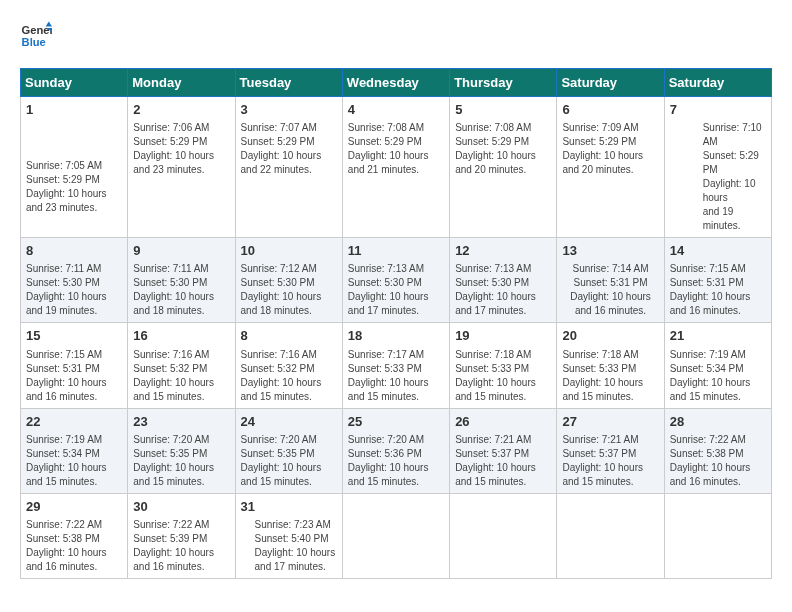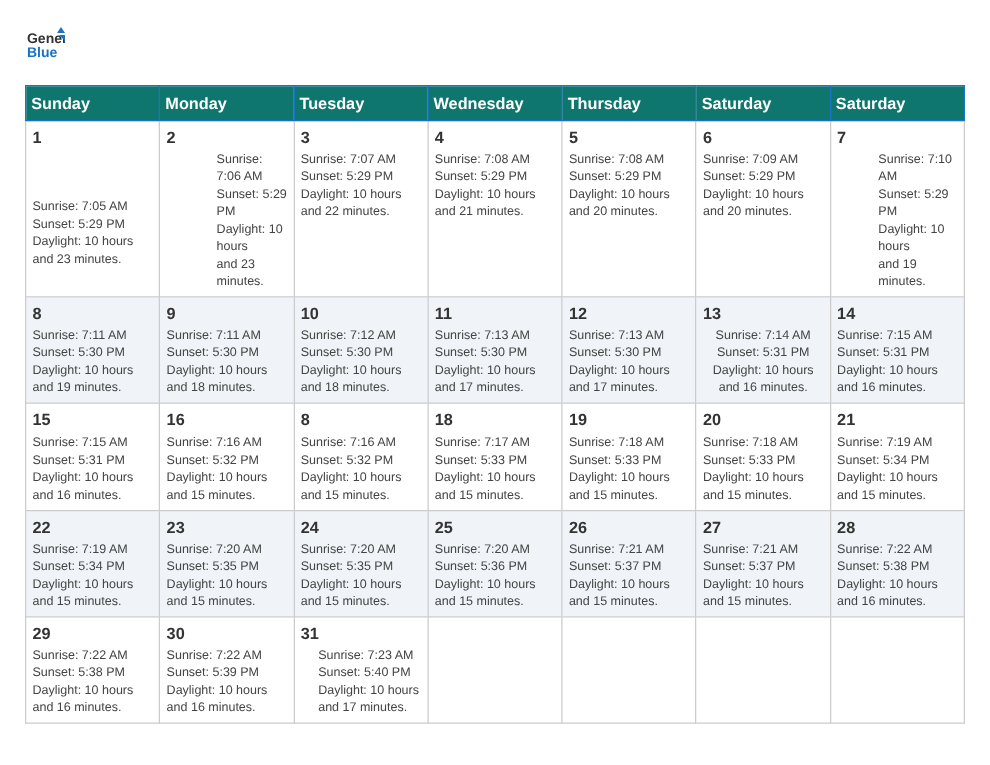--- a/index.html
+++ b/index.html
@@ -114,21 +114,21 @@
   <tr>
         <td>
           <span class="day-num">1</span>
           <div class="day-info" style="white-space: pre-line; margin-top: 40px;">Sunrise: 7:05 AM
 Sunset: 5:29 PM
 Daylight: 10 hours
 and 23 minutes.</div>
         </td>
         <td>
           <span class="day-num">2</span>
-          <div class="day-info" style="white-space: pre-line; margin-left: 40px;">Sunrise: 7:06 AM
+          <div class="day-info" style="white-space: pre-line;">Sunrise: 7:06 AM
 Sunset: 5:29 PM
 Daylight: 10 hours
 and 23 minutes.</div>
         </td>
         <td>
           <span class="day-num">3</span>
           <div class="day-info" style="white-space: pre-line;">Sunrise: 7:07 AM
 Sunset: 5:29 PM
 Daylight: 10 hours
 and 22 minutes.</div>

